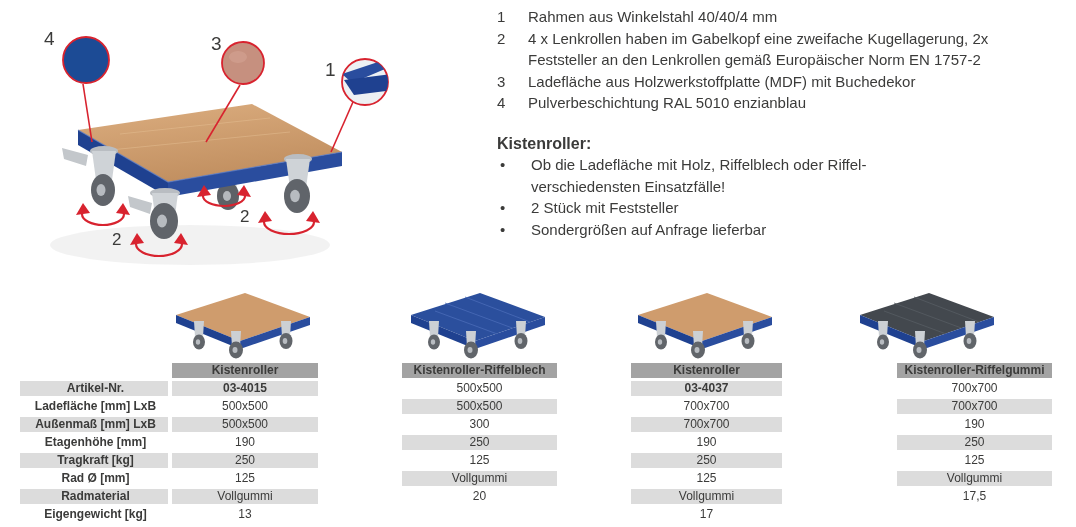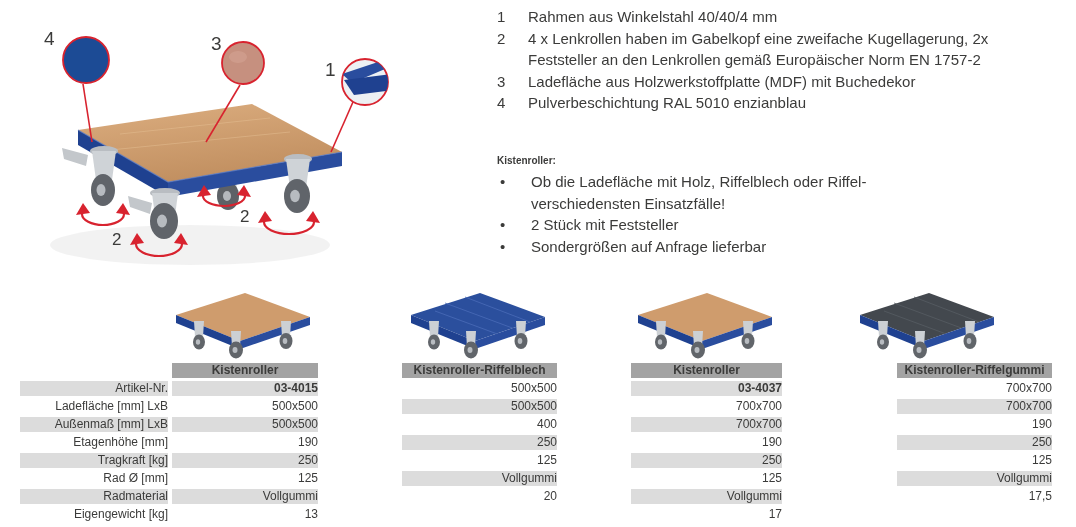--- a/index.html
+++ b/index.html
@@ -7,39 +7,39 @@
         font-family:"Liberation Sans","DejaVu Sans",sans-serif;color:#3b3b3a;}
 
   
   #hero{position:absolute;left:0;top:0;width:490px;height:285px;}
 
   
   #rightcol{position:absolute;left:497px;top:6px;width:576px;}
   .feat-item{display:flex;font-size:15px;line-height:21.5px;}
   .feat-num{width:31px;flex:0 0 31px;}
   .feat-lines{flex:1;}
-  #info-heading{font-weight:bold;font-size:10px;line-height:21.5px;margin-top:36px;}
+  #info-heading{font-weight:bold;font-size:16px;line-height:21.5px;margin-top:19px;}
   .bullet-item{display:flex;font-size:15px;line-height:21.5px;}
   .bullet-marker{width:31px;flex:0 0 31px;padding-left:3px;}
   .bullet-lines{flex:1;}
 
   
   .prod-img{position:absolute;top:289px;width:150px;height:72px;}
   #prod-img-0{left:170px;} #prod-img-1{left:405px;}
   #prod-img-2{left:630px;width:154px;} #prod-img-3{left:852px;width:154px;}
 
   
   #spec-table{position:absolute;left:0;top:363px;width:1076px;font-size:12px;}
   .tcol{position:absolute;top:0;}
   #col-labels{left:20px;width:148px;padding-top:18px;}
   #col-p0{left:172px;width:146px;} #col-p1{left:402px;width:155px;}
   #col-p2{left:631px;width:151px;} #col-p3{left:853px;width:155px;margin-left:44px;}
   .cell{height:15px;line-height:15px;margin-bottom:3px;white-space:nowrap;}
-  .lbl{font-weight:normal;text-align:right;padding-left:3px;}
-  .val{text-align:right;}
+  .lbl{font-weight:bold;text-align:center;padding-left:3px;}
+  .val{text-align:center;}
   .head{font-weight:bold;text-align:center;background:#a3a3a3;}
   .g{background:#dcdcdc;}
   .b{font-weight:bold;}
 </style>
 </head>
 <body>
 
 <div id="page">
 
   <svg id="hero" viewBox="0 0 490 285" xmlns="http://www.w3.org/2000/svg">
@@ -279,21 +279,21 @@
       <div class="cell val g">250</div>
       <div class="cell val">125</div>
       <div class="cell val g">Vollgummi</div>
       <div class="cell val">13</div>
     </div>
 
     <div id="col-p1" class="tcol">
       <div class="cell head">Kistenroller-Riffelblech</div>
       <div class="cell val">500x500</div>
       <div class="cell val g">500x500</div>
-      <div class="cell val">400</div>
+      <div class="cell val">300</div>
       <div class="cell val g">250</div>
       <div class="cell val">125</div>
       <div class="cell val g">Vollgummi</div>
       <div class="cell val">20</div>
     </div>
 
     <div id="col-p2" class="tcol">
       <div class="cell head">Kistenroller</div>
       <div class="cell val g b">03-4037</div>
       <div class="cell val">700x700</div>

